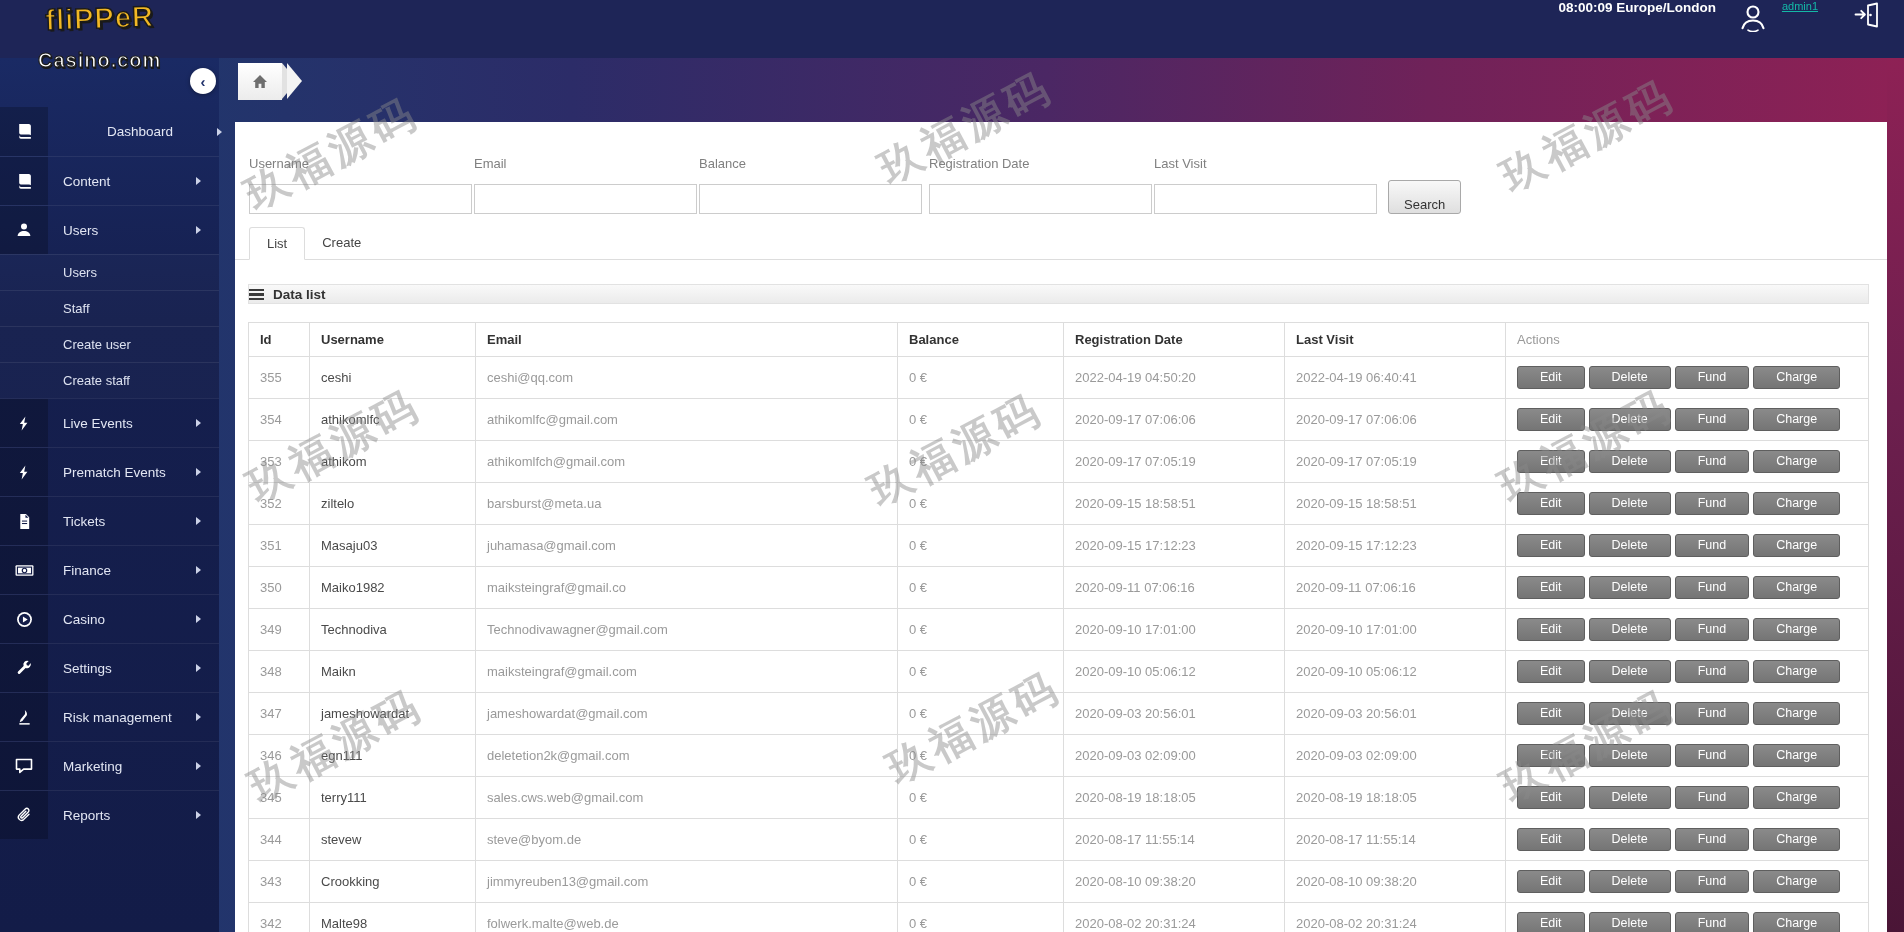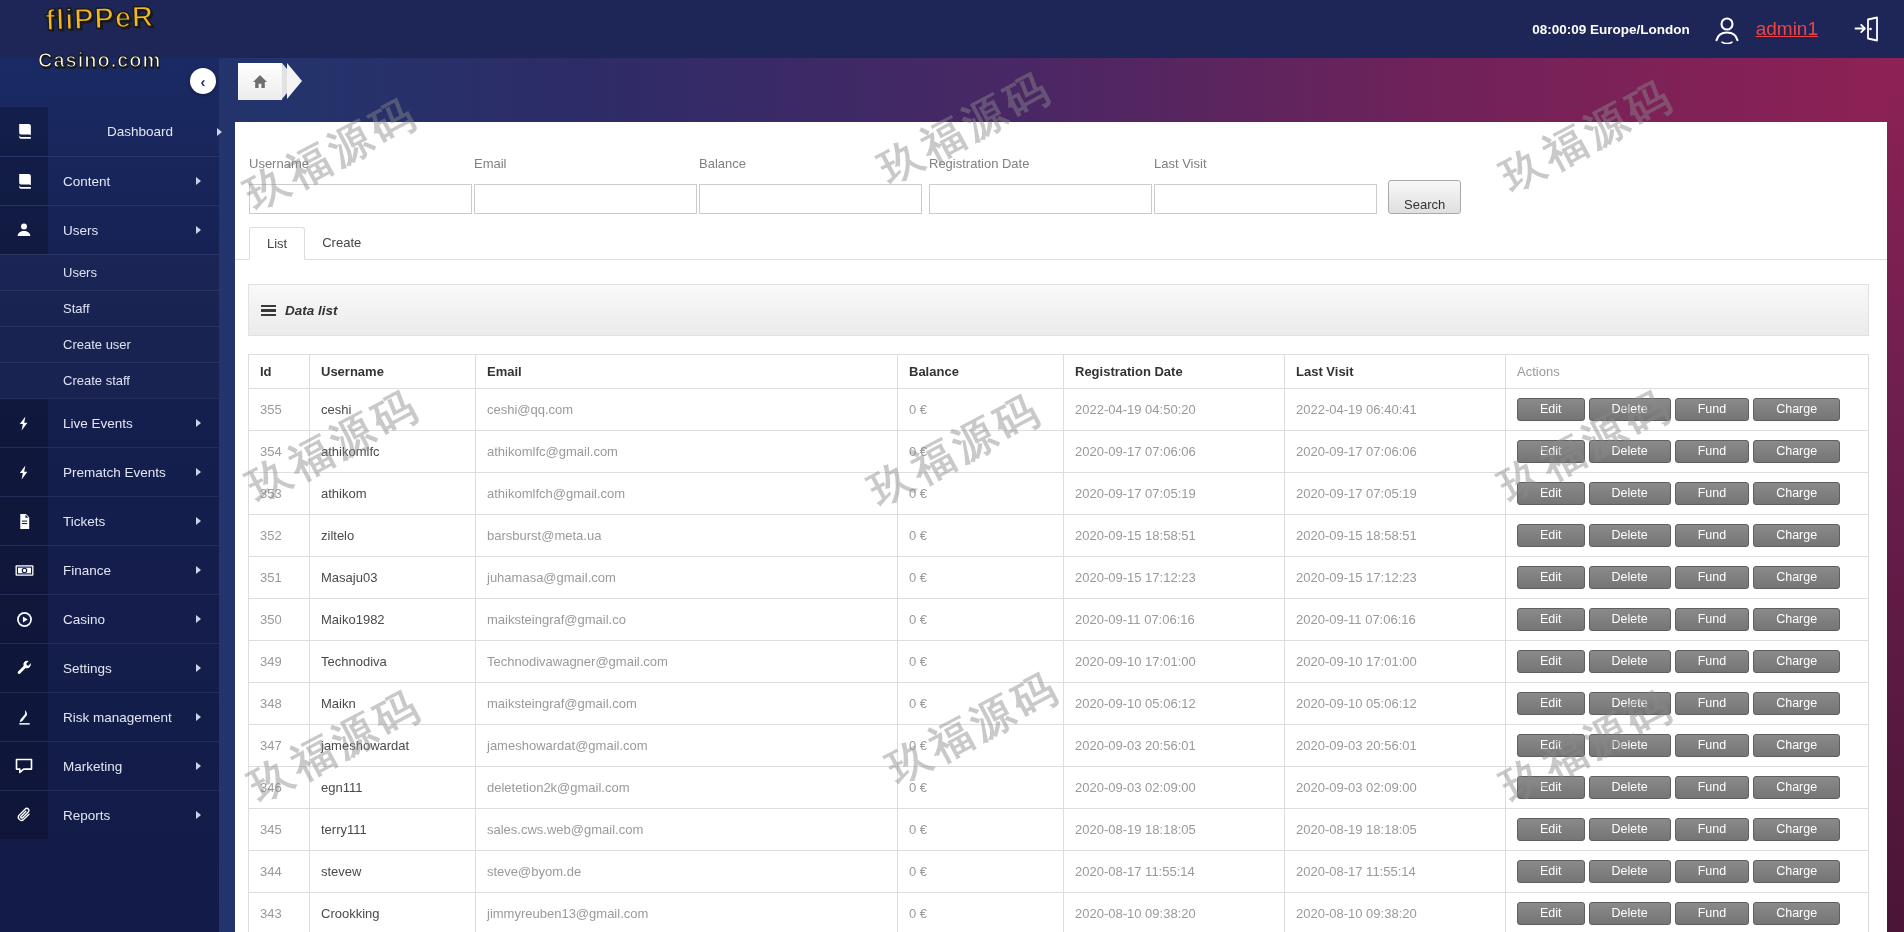--- a/index.html
+++ b/index.html
@@ -12,24 +12,24 @@
   .right-strip { position:absolute; top:58px; right:0; width:17px; bottom:0;
     background:linear-gradient(180deg,#8e2155 0%,#6d1f4e 40%,#4a1536 100%); }
 
   
   .topbar { position:absolute; top:0; left:0; width:100%; height:58px; background:#1e2557; z-index:30; }
   .logo { position:absolute; left:38px; top:4px; line-height:1; text-align:center; }
   .logo-line1 { font-size:29px; font-weight:bold; letter-spacing:1px; color:#f2b824;
     -webkit-text-stroke:1.5px #1a1a1a; text-shadow:2px 2px 0 #1a1a1a; transform:rotate(-2deg); display:block; }
   .logo-line2 { font-size:20px; font-weight:bold; letter-spacing:1px; color:#ffffff;
     -webkit-text-stroke:1.2px #1a1a1a; text-shadow:1px 2px 0 #1a1a1a; display:block; margin-top:17px; }
-  .topbar-right { position:absolute; right:22px; top:0; height:58px; display:flex; align-items:center; gap:12px; }
+  .topbar-right { position:absolute; right:22px; top:0; height:58px; display:flex; gap:12px; }
   .clock { color:#ffffff; font-size:13.5px; font-weight:bold; }
   .avatar-wrap { width:34px; height:34px; display:flex; align-items:center; justify-content:center; margin-left:8px; }
-  .admin-name { color:#ef4444; font-size:19px;text-decoration:underline; }
+  .admin-name { color:#14b8a6; font-size:11px;text-decoration:underline; }
   .logout-wrap { margin-left:22px; width:30px; height:30px; display:flex; align-items:center; justify-content:center; cursor:pointer; }
 
   
   .sidebar { position:absolute; top:58px; left:0; width:219px; bottom:0; z-index:20;
     background:linear-gradient(180deg,#1a2a64 0%,#151f4e 30%,#131c48 100%); }
   .nav { margin-top:49px; }
   .nav-item { display:flex; align-items:center; height:49px; cursor:pointer; border-top:1px solid rgba(255,255,255,0.07); }
   .nav-item:first-child { border-top:none;gap:44px; }
   .nav-icon { width:48px; height:100%; display:flex; align-items:center; justify-content:center;
     background:rgba(0,0,0,0.22); flex:0 0 48px; }
@@ -61,22 +61,22 @@
   .field label { display:block; font-size:13px; color:#808080; margin-bottom:13px; }
   .field input { width:100%; height:30px; border:1px solid #cccccc; padding:0 8px; font-size:13px; color:#444; background:#fff; }
   .search-btn { margin-left:9px; height:30px; padding:16px 15px; font-size:13px; color:#333;
     background:linear-gradient(180deg,#f8f8f8,#dfdfdf); border:1px solid #a9a9a9; border-radius:3px; cursor:pointer; }
 
   .tabs { display:flex; margin-top:13px; border-bottom:1px solid #dddddd; padding-left:14px; }
   .tab { padding:8px 17px; font-size:13px; color:#444444; cursor:pointer; margin-bottom:-1px; }
   .tab.active { background:#ffffff; border:1px solid #dddddd; border-bottom:1px solid #ffffff; border-radius:3px 3px 0 0; }
 
   .data-panel { margin:24px 18px 0 13px; }
-  .panel-header { height:52px; background:linear-gradient(180deg,#f9f9f9,#ebebeb);
-    border:1px solid #e2e2e2; display:flex; align-items:center; padding-left:12px;font-style:italic; }
+  .panel-header { height:20px; background:linear-gradient(180deg,#f9f9f9,#ebebeb);
+    border:1px solid #e2e2e2; display:flex; align-items:center; padding-left:0; }
   .burger { width:15px; height:11px; border-top:2.5px solid #3a3a3a; border-bottom:2.5px solid #3a3a3a; position:relative; margin-right:9px; }
   .burger::after { content:""; position:absolute; left:0; right:0; top:2.5px; height:2.5px; background:#3a3a3a; }
   .panel-title { font-size:13.5px; font-weight:bold; color:#333333; }
 
   table.users { width:100%; margin-top:18px; border-collapse:collapse; font-size:13px; table-layout:fixed; }
   table.users th, table.users td { border:1px solid #dddddd; text-align:left; overflow:hidden; white-space:nowrap; }
   table.users th { padding:9px 11px; color:#333333; font-weight:bold; }
   table.users th.dim { color:#9a9a9a; font-weight:normal; }
   table.users td { padding:9px 11px; color:#9a9a9a; height:39px; }
   table.users td.uname { color:#4a4a4a; }

